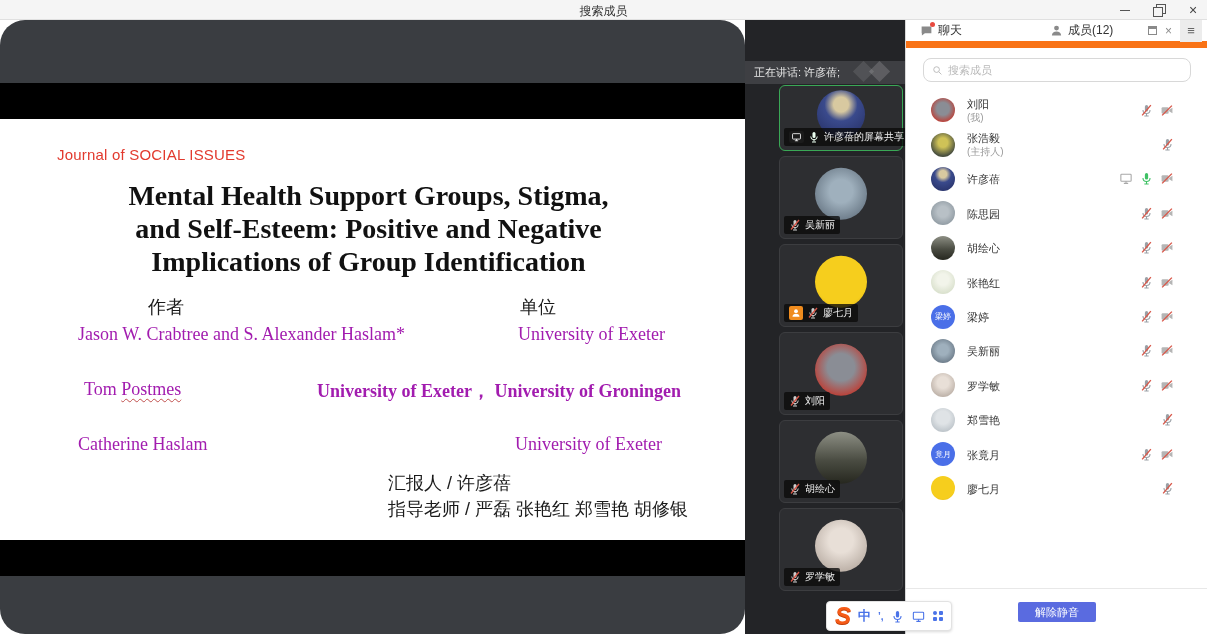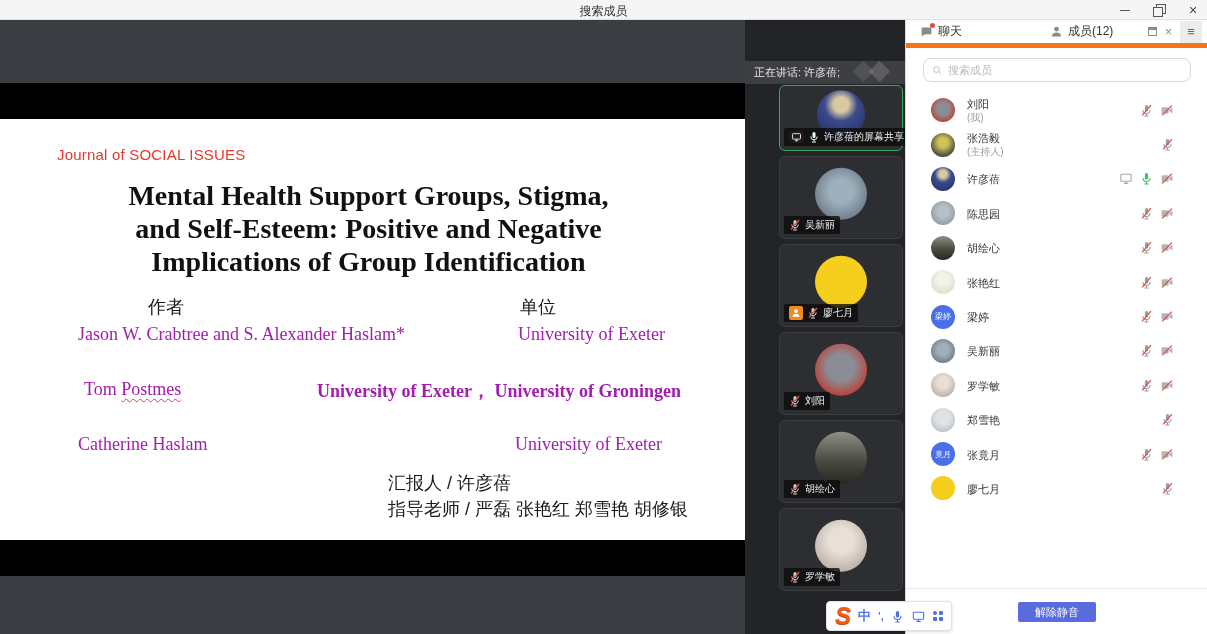--- a/index.html
+++ b/index.html
@@ -11,21 +11,21 @@
   .titlebar { position:absolute; left:0; top:0; width:1207px; height:20px; background:#f5f5f5; border-bottom:1px solid #e0e0e0; z-index:30; }
   .titlebar-title { position:absolute; left:0; right:0; top:3px; text-align:center; font-size:12px; color:#333; }
   .win-controls { position:absolute; right:8px; top:0; height:20px; display:flex; align-items:center; gap:22px; }
   .wc { width:12px; height:12px; position:relative; color:#555; cursor:default; background:none; border:none; }
   .wc-min::before { content:""; position:absolute; left:1px; top:6px; width:10px; border-top:1.5px solid #555; }
   .wc-restore::before { content:""; position:absolute; left:0; top:3px; width:8px; height:8px; border:1.2px solid #555; background:#f5f5f5; }
   .wc-restore::after { content:""; position:absolute; left:3px; top:0; width:8px; height:8px; border:1.2px solid #555; z-index:-1; }
   .wc-close { font-size:14px; line-height:12px; color:#444; }
 
   
-  .main-stage { position:absolute; left:0; top:20px; width:745px; height:614px; background:#3a3d41; }
+  .main-stage { position:absolute; left:0; top:20px; width:745px; height:614px; background:#3a3d41;border-radius:25px; }
   .black-bar-top { position:absolute; left:0; top:63px; width:745px; height:36px; background:#000; }
   .black-bar-bottom { position:absolute; left:0; top:520px; width:745px; height:36px; background:#000; }
   .slide { position:absolute; left:0; top:99px; width:745px; height:421px; background:#fff; }
   .journal-line { position:absolute; left:57px; top:27px; font-size:15px; color:#e23a2e; letter-spacing:0.2px; }
   .slide-title { position:absolute; left:0; right:8px; top:60px; text-align:center;
                  font-family:"Liberation Serif","DejaVu Serif",serif; font-weight:bold; font-size:28px; line-height:33px; color:#111; }
   .slide-th { position:absolute; font-size:18px; color:#1a1a1a; }
   .th-author { left:148px; top:176px; }
   .th-affil  { left:520px; top:176px; }
   .au { position:absolute; font-family:"Liberation Serif","DejaVu Serif",serif; font-size:18px; color:#a21caf; white-space:nowrap; }
@@ -58,21 +58,21 @@
   .tv1 { background:radial-gradient(circle at 50% 45%, #9fb0bd 30%, #53616f 100%); }
   .tv2 { background:radial-gradient(circle at 50% 45%, #f6ce1d 65%, #d9a90c 100%); }
   .tv3 { background:radial-gradient(circle at 50% 45%, #8a8d95 35%, #c03a30 78%, #9c231c 100%); }
   .tv4 { background:linear-gradient(180deg, #8d8f84 0%, #4a4c42 55%, #26271f 100%); }
   .tv5 { background:radial-gradient(circle at 50% 40%, #e5dcd4 35%, #a39democ 80%, #8d8179 100%); }
   .tv5 { background:radial-gradient(circle at 50% 40%, #e5dcd4 35%, #a399;) }
   .tv5 { background:radial-gradient(circle at 50% 40%, #e8dfd7 30%, #a79a90 100%); }
 
   
   .side-panel { position:absolute; left:905px; top:20px; width:302px; height:614px; background:#fff; border-left:1px solid #d9d9d9; }
-  .tabbar { position:absolute; left:0; top:0; width:302px; height:28px; border-bottom:5px solid #f97316; display:flex; align-items:center; }
+  .tabbar { position:absolute; left:0; top:0; width:302px; height:28px; border-bottom:7px solid #f97316; display:flex; align-items:center; }
   .tab { display:flex; align-items:center; gap:5px; font-size:12px; color:#333; padding:0 10px; height:28px; cursor:default; background:none; border:none; }
   .tab-chat { margin-left:4px; width:130px; }
   .tab-members { width:100px; }
   .tab-icon-wrap { position:relative; display:inline-flex; }
   .tab-dot { position:absolute; right:-2px; top:-2px; width:5px; height:5px; border-radius:50%; background:#e84a3f; }
   .panel-ctrls { margin-left:auto; display:flex; align-items:center; gap:8px; padding-right:6px; }
   .pc { color:#8a8a8a; font-size:12px; background:none; border:none; display:inline-flex; align-items:center; }
   .pc-menu { width:22px; height:22px; background:#ececec; justify-content:center; font-size:13px; color:#666; }
   .popout-sq { width:9px; height:9px; border:1.2px solid #8a8a8a; border-top-width:3px; display:inline-block; }
 

